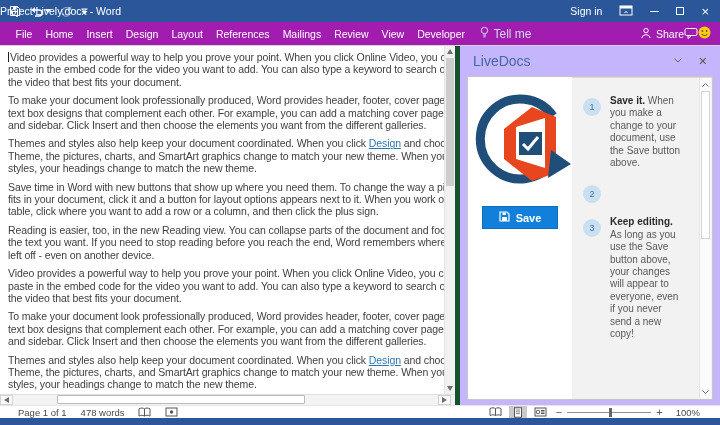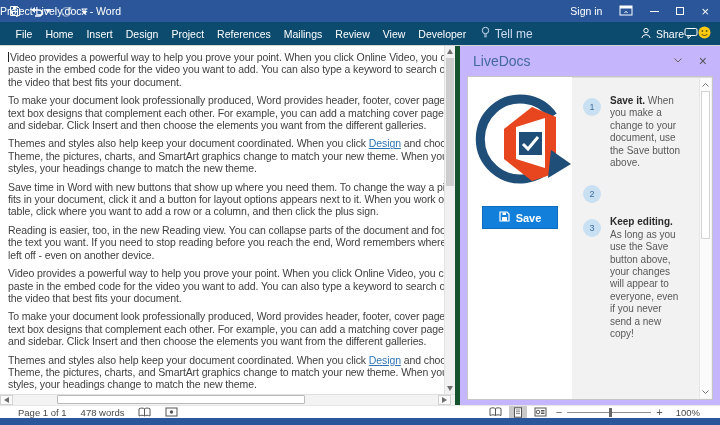--- a/index.html
+++ b/index.html
@@ -10,21 +10,21 @@
   .titlebar { flex:0 0 22px; background:#2b579a; color:#fff; display:flex; align-items:center; position:relative; }
   .qat { display:flex; align-items:center; gap:9px; padding-left:9px; z-index:1; }
   .qat svg { display:block; }
   .win-title { position:absolute; left:0; right:0; text-align:left; font-size:10.5px; color:#fff; }
   .tb-right { margin-left:auto; display:flex; align-items:center; gap:17px; padding-right:11px; z-index:1; font-size:10.5px; }
   .win-min { width:9px; height:1px; background:#fff; }
   .win-max { width:8px; height:8px; border:1px solid #fff; }
   .win-close { font-size:13px; line-height:1; }
 
   
-  .tabbar { flex:0 0 23px; background:#0c4a6e; display:flex; align-items:center; color:#fff; padding:0 9px; }
+  .tabbar { flex:0 0 23px; background:#a21caf; display:flex; align-items:center; color:#fff; padding:0 9px; }
   .tabs { display:flex; align-items:center; }
   .tab { font-size:10.5px; padding:0 6.5px; cursor:pointer; white-space:nowrap; }
   .tellme { display:flex; align-items:center; gap:4px; margin-left:7px; color:#cfdcf0; font-size:12px; }
   .tab-right { margin-left:auto; display:flex; align-items:center; gap:0; }
   .share-grp { display:flex; align-items:center; gap:4px; font-size:10.5px; }
 
   
   .main { flex:1; display:flex; min-height:0; border-top:1px solid #d4d4d4; }
   .doc-col { width:455px; display:flex; flex-direction:column; min-width:0; }
   .doc-view { flex:1; display:flex; min-height:0; }
@@ -134,21 +134,21 @@
       <span class="win-close">×</span>
     </div>
   </div>
 
   <div class="tabbar">
     <div class="tabs">
         <span class="tab">File</span>
         <span class="tab">Home</span>
         <span class="tab">Insert</span>
         <span class="tab">Design</span>
-        <span class="tab">Project</span>
+        <span class="tab">Layout</span>
         <span class="tab">References</span>
         <span class="tab">Mailings</span>
         <span class="tab">Review</span>
         <span class="tab">View</span>
         <span class="tab">Developer</span>
       </div>
     <div class="tellme">
       <span>
         <svg width="11" height="12" viewBox="0 0 11 12">
             <circle cx="5.5" cy="4.5" r="3.2" fill="none" stroke="#cfdcf0"></circle>

